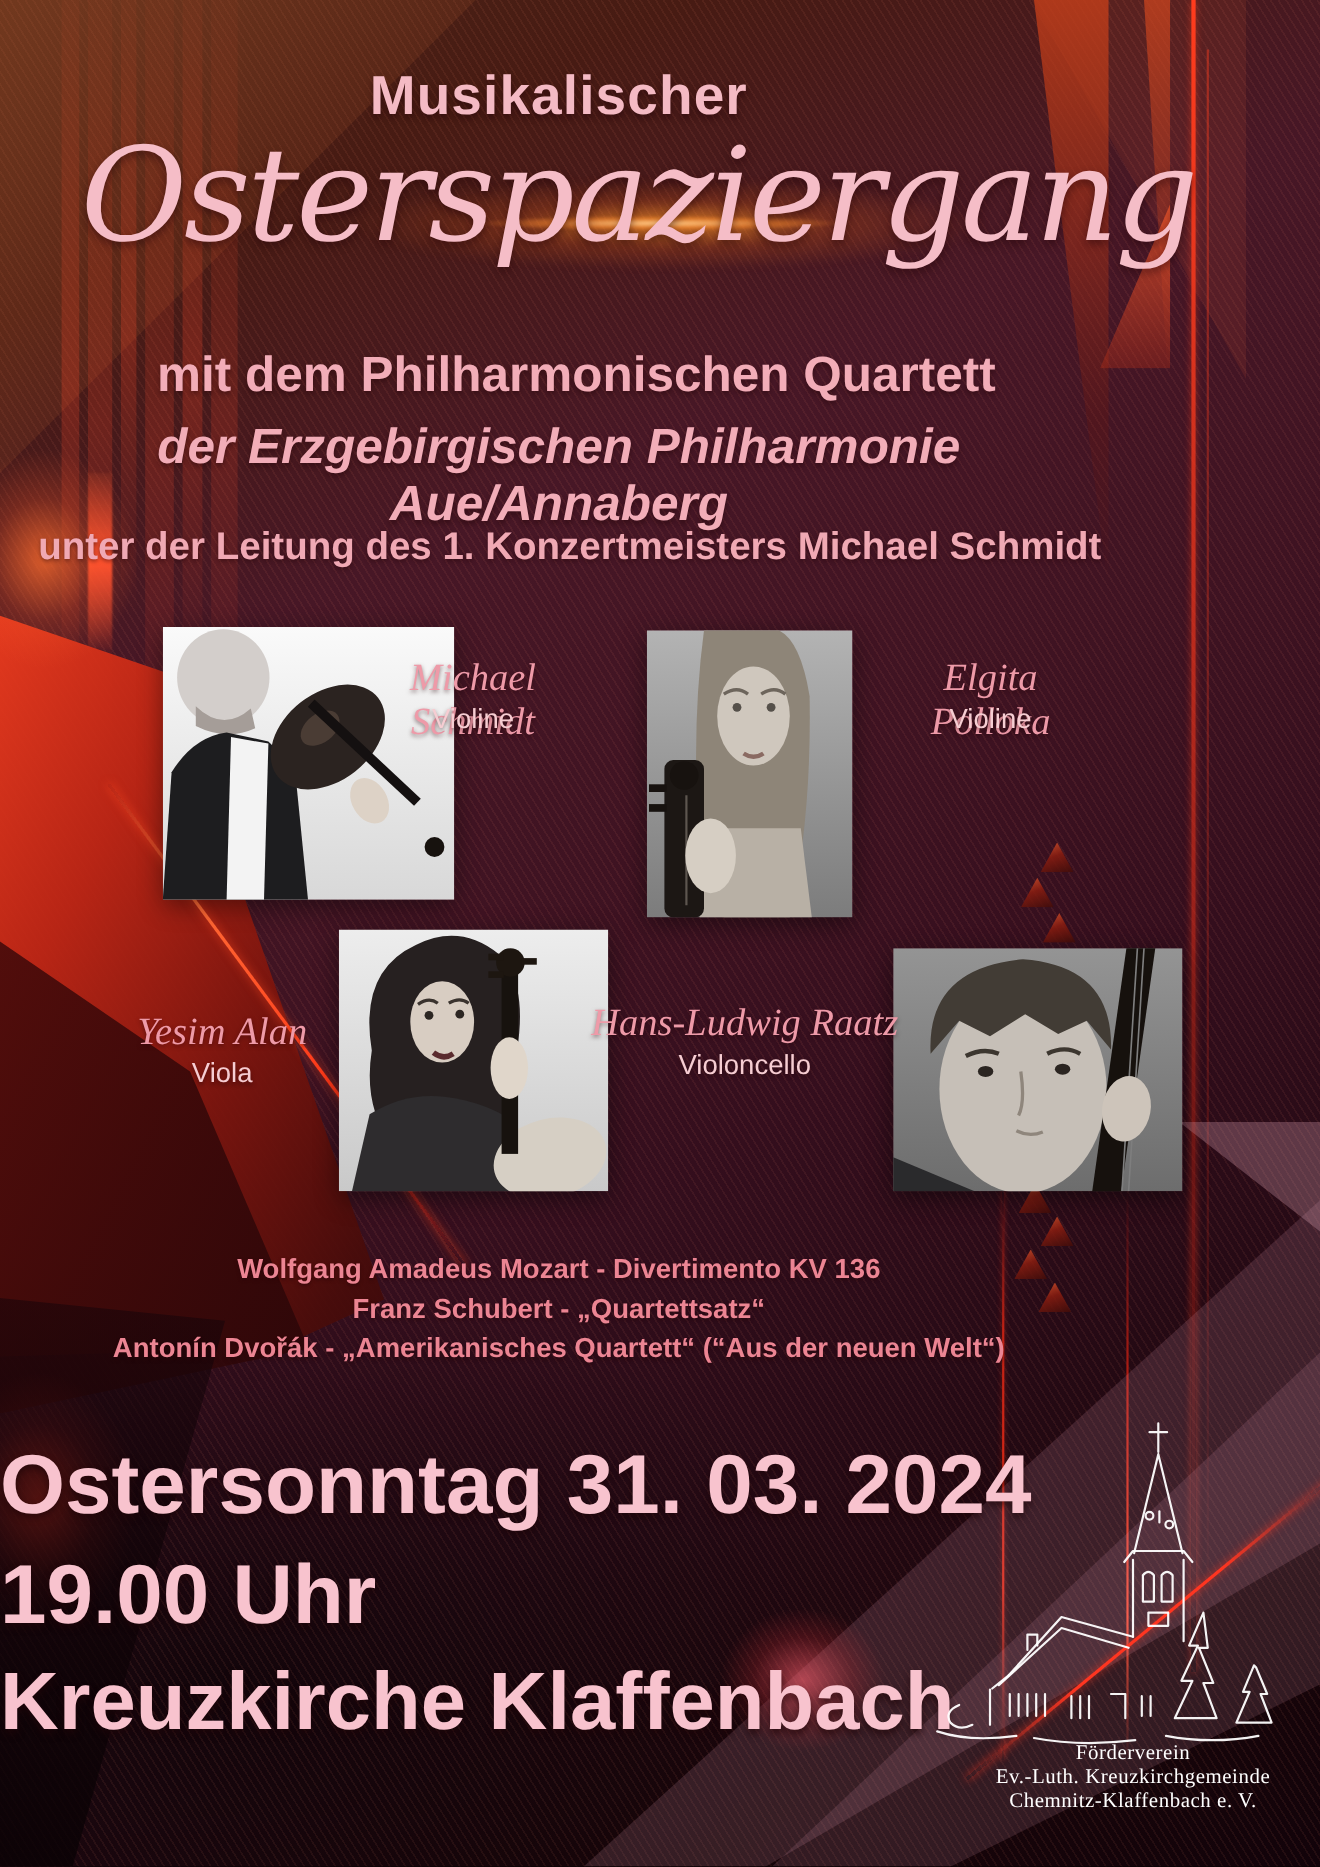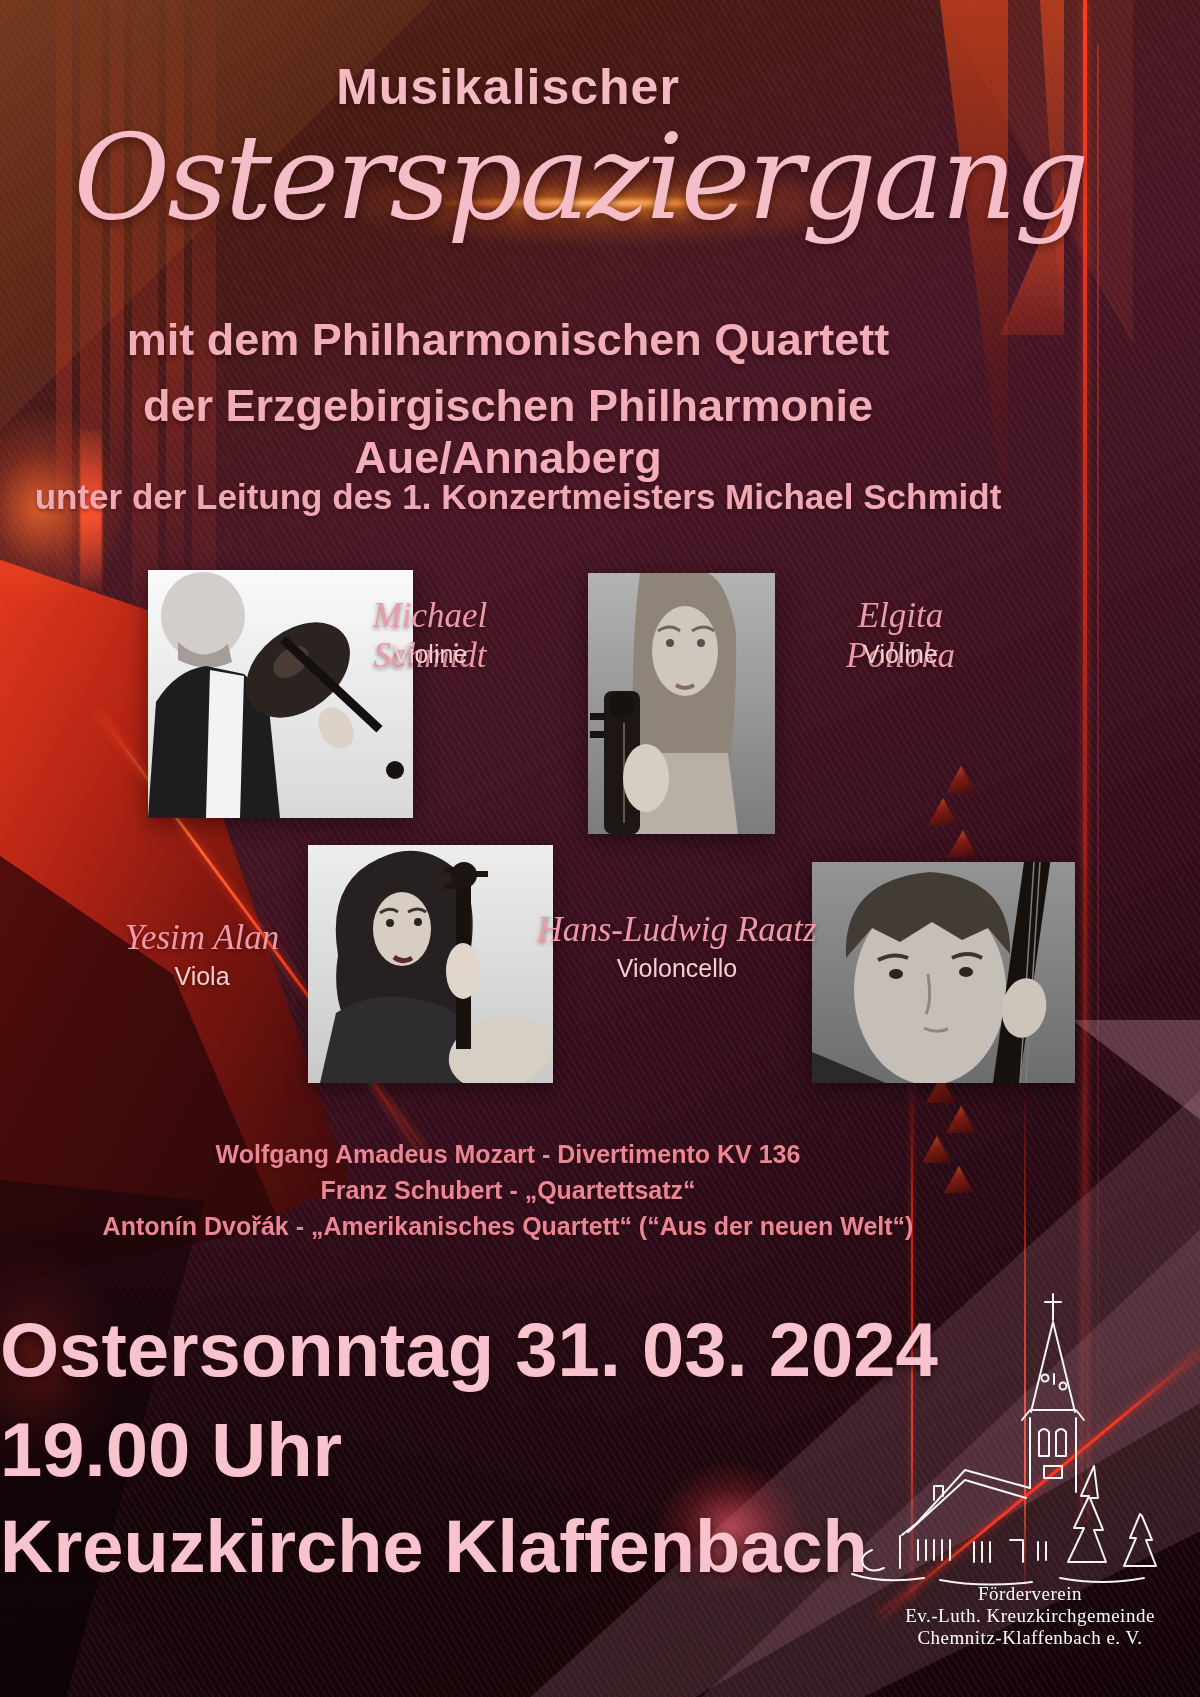--- a/index.html
+++ b/index.html
@@ -61,21 +61,21 @@
   .glow-pk{left:655px;top:1462px;width:150px;height:130px;border-radius:50%;
     background:radial-gradient(closest-side,rgba(255,95,110,.6),rgba(255,60,70,.18) 60%,transparent);}
   .bl-dark{left:0;top:1180px;width:330px;height:517px;clip-path:polygon(0 0,62% 4%,20% 100%,0 100%);
     background:linear-gradient(180deg,rgba(22,4,9,.55),rgba(10,2,5,.85));}
   
   .txt{left:0;width:1016px;text-align:center;color:#f2adb8;}
   .kicker{top:58px;font-size:50px;font-weight:700;letter-spacing:1px;color:#f4bac4;text-shadow:0 3px 6px rgba(40,5,10,.6);}
   .script{top:108px;width:1160px;font-family:"DejaVu Serif",serif;font-style:italic;font-size:118px;
     color:#f5bdc7;letter-spacing:-3px;text-shadow:0 4px 8px rgba(40,5,10,.55);}
   .sub{font-size:45px;font-weight:700;text-shadow:0 3px 5px rgba(40,5,10,.5);}
-  .sub1{top:314px;} .sub2{top:380px;}
+  .sub1{top:314px;padding-left:16px;} .sub2{top:380px;font-style:italic;}
   .conductor{top:477px;font-size:35px;font-weight:700;color:#f0a9b4;text-shadow:0 2px 4px rgba(40,5,10,.5);padding-left:10px;}
   .mname{font-family:Liberation Serif, serif;font-style:italic;font-size:35px;color:#ee9aa8;text-align:center;text-shadow:0 2px 4px rgba(40,5,10,.5);}
   .mrole{font-size:25px;color:#f6cdd2;text-align:center;text-shadow:0 2px 4px rgba(40,5,10,.5);}
   .photo{box-shadow:0 6px 22px rgba(0,0,0,.45);}
   .photo svg{display:block;}
   .program{top:1136px;font-size:25px;line-height:36px;font-weight:700;color:#ec8593;text-shadow:0 2px 3px rgba(40,5,10,.55);}
   .dateblock{left:0;width:950px;text-align:left;color:#f8c3ce;font-weight:700;text-shadow:0 4px 7px rgba(30,4,8,.65);}
   .d1{top:1306px;font-size:76px;} .d2{top:1406px;font-size:76px;} .d3{top:1504px;font-size:74px;}
   .org{left:845px;width:370px;text-align:center;color:#ffffff;font-family:"Liberation Serif",serif;font-size:19px;line-height:23px;letter-spacing:.5px;}
   .o1{top:1582px;} .o2{top:1604px;} .o3{top:1626px;}

